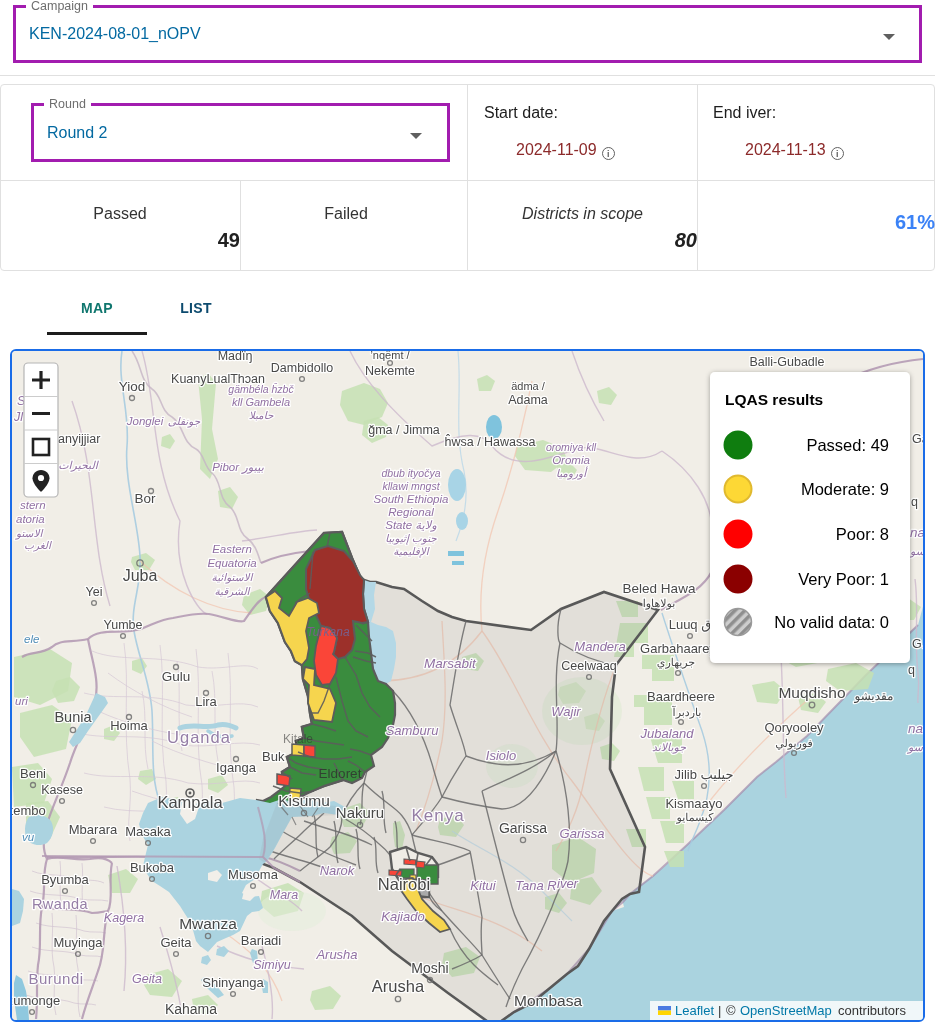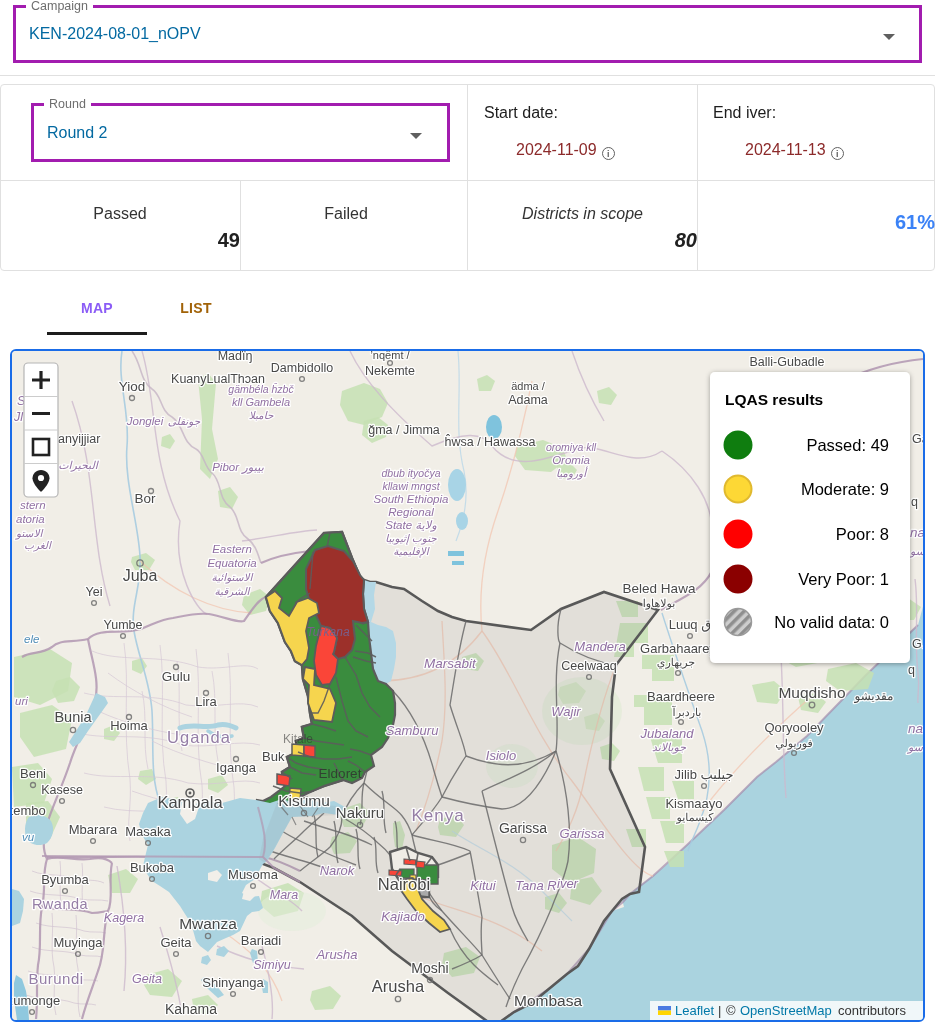--- a/index.html
+++ b/index.html
@@ -50,22 +50,22 @@
     <div class="statlab">Failed</div>
   </div>
   <div style="position:absolute;left:468px;top:205px;width:229px;font-style:italic;">
     <div class="statlab">Districts in scope</div>
     <div class="statval">80</div>
   </div>
   <div style="position:absolute;left:697px;top:205px;width:238px;">
     <div class="statval" style="color:#3b82f6;">61%</div>
   </div>
 
-  <div style="position:absolute;left:47px;top:300px;width:100px;text-align:center;font-size:14px;font-weight:bold;color:#8b5cf6;letter-spacing:.3px;">MAP</div>
-  <div style="position:absolute;left:160px;top:300px;width:72px;text-align:center;font-size:14px;font-weight:bold;color:#a16207;letter-spacing:.3px;">LIST</div>
+  <div style="position:absolute;left:47px;top:300px;width:100px;text-align:center;font-size:14px;font-weight:bold;color:#0f766e;letter-spacing:.3px;">MAP</div>
+  <div style="position:absolute;left:160px;top:300px;width:72px;text-align:center;font-size:14px;font-weight:bold;color:#0c4a6e;letter-spacing:.3px;">LIST</div>
   <div style="position:absolute;left:47px;top:332px;width:100px;height:3px;background:#1d1d1d;"></div>
 
   <div id="map" style="position:absolute;left:10px;top:349px;width:915px;height:673px;border:2px solid #1a6ce8;border-radius:6px;box-sizing:border-box;overflow:hidden;background:#f2efe9;">
   <svg width="911" height="669" viewBox="0 0 911 669" style="display:block">
 
 <defs>
 <pattern id="hatch" width="7" height="7" patternTransform="rotate(45)" patternUnits="userSpaceOnUse">
   <rect width="7" height="7" fill="#cdcdcd"></rect>
   <rect width="3.5" height="7" fill="#8f8f8f"></rect>
 </pattern>

